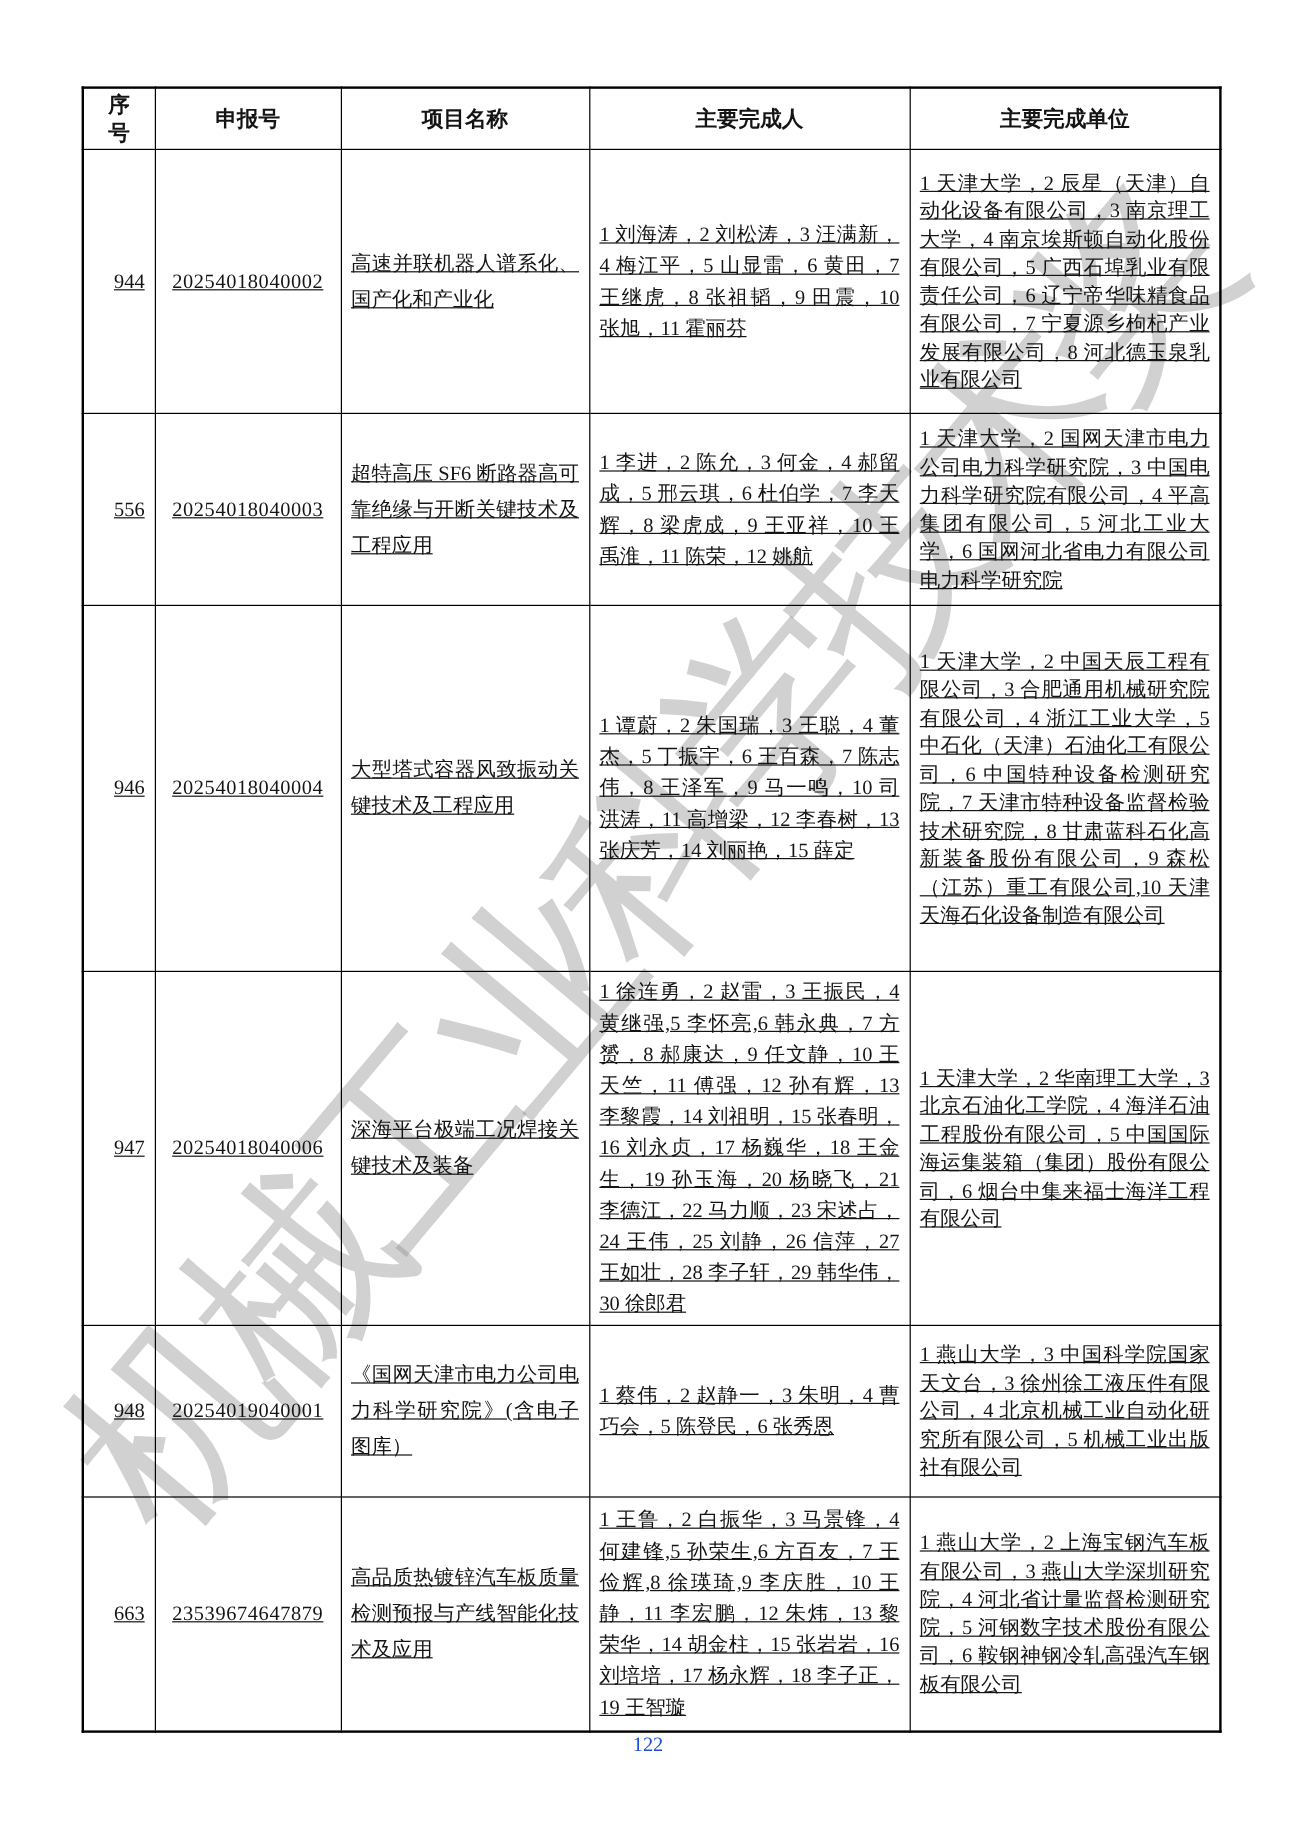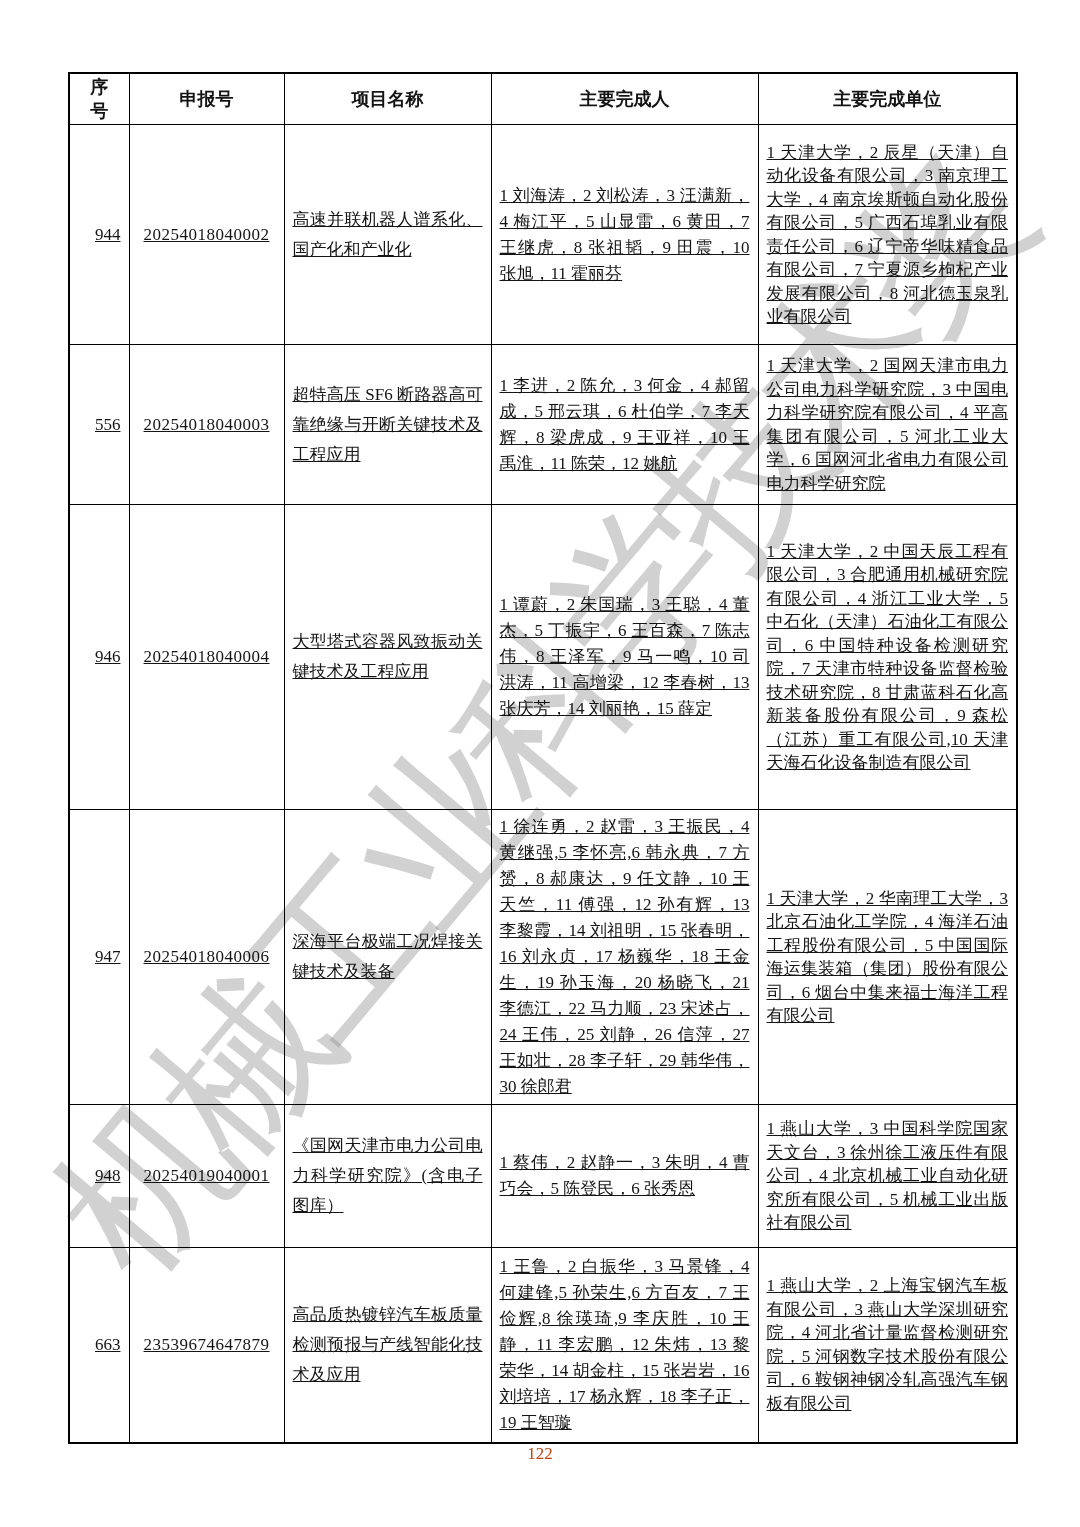--- a/index.html
+++ b/index.html
@@ -60,21 +60,21 @@
   tr.h945 { height:160px; }
   tr.h946 { height:305px; }
   tr.h947 { height:295px; }
   tr.h948 { height:143px; }
   tr.h949 { height:195px; }
   .page-number {
     position:absolute;
     left:0; right:0; top:1444px;
     text-align:center;
     font-size:17px;
-    color:#c2410c;
+    color:#1d4ed8;
     z-index:1;
   }
 </style>
 </head>
 <body>
 
 <div class="watermark">机械工业科学技术奖</div>
 
 <table class="award">
   <colgroup>

